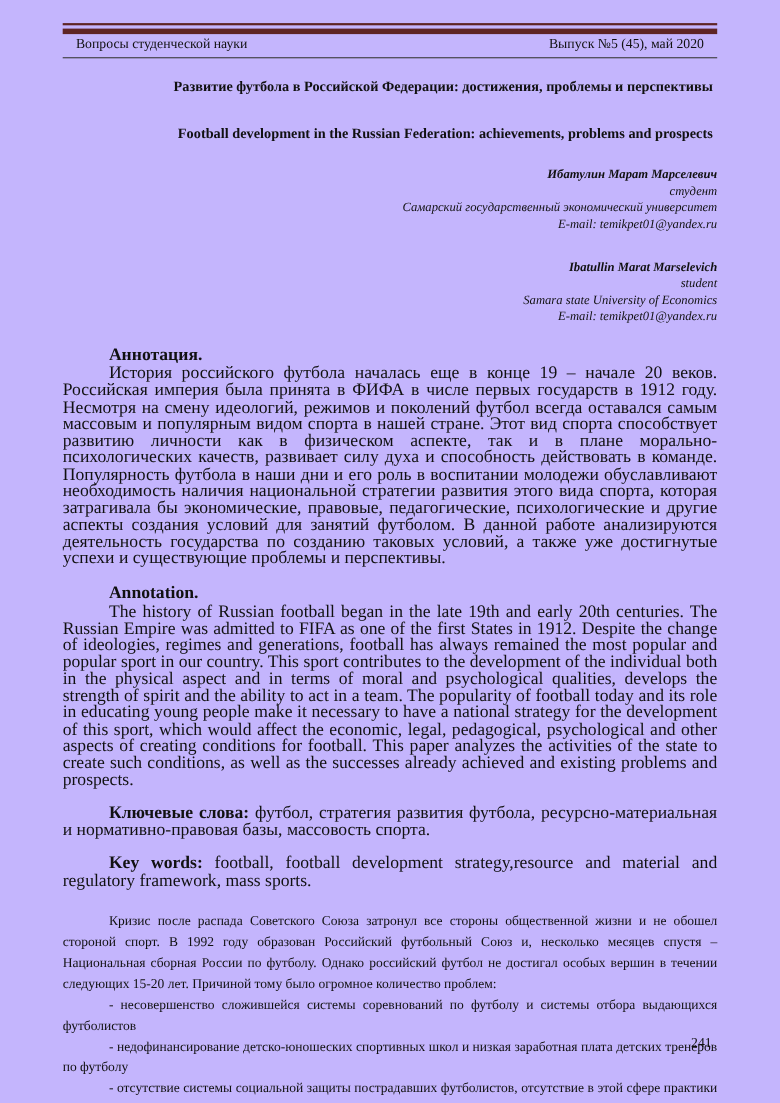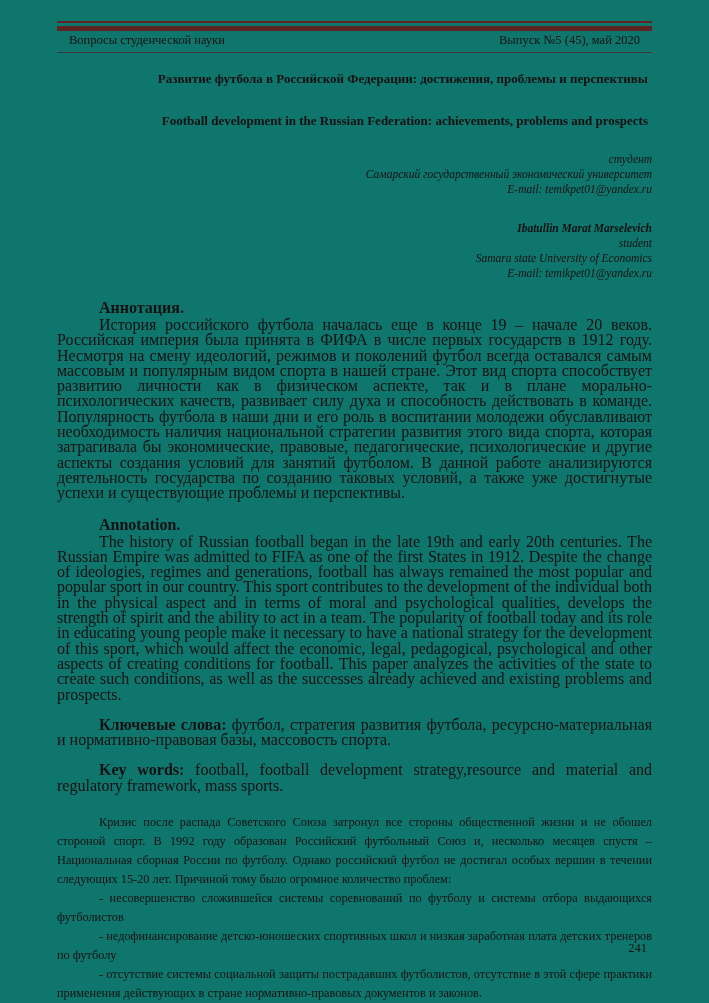--- a/index.html
+++ b/index.html
@@ -4,21 +4,21 @@
 <style>
   html, body {
     margin: 0;
     padding: 0;
     background: #ffffff;
   }
   .page {
     position: relative;
     width: 709px;
     height: 1003px;
-    background: #0f766e;
+    background: #c4b5fd;
     font-family: "Liberation Serif", "DejaVu Serif", serif;
     color: #111111;
     overflow: hidden;
   }
   .content {
     padding: 21px 57px 0 57px;
   }
   
   .rule-thin-top {
     height: 2px;
@@ -107,20 +107,21 @@
         <span>Вопросы студенческой науки</span>
         <span>Выпуск №5 (45), май 2020</span>
       </div>
       <div class="rule-bottom"></div>
     </header>
 
     <h1 class="title title-ru">Развитие футбола в Российской Федерации: достижения, проблемы и перспективы</h1>
     <h2 class="title title-en">Football development in the Russian Federation: achievements, problems and prospects</h2>
 
     <div class="author-block author-block-ru">
+      <div class="author-name">Ибатулин Марат Марселевич</div>
       <div>студент</div>
       <div>Самарский государственный экономический университет</div>
       <div>E-mail: temikpet01@yandex.ru</div>
     </div>
 
     <div class="author-block author-block-en">
       <div class="author-name">Ibatullin Marat Marselevich</div>
       <div>student</div>
       <div>Samara state University of Economics</div>
       <div>E-mail: temikpet01@yandex.ru</div>

